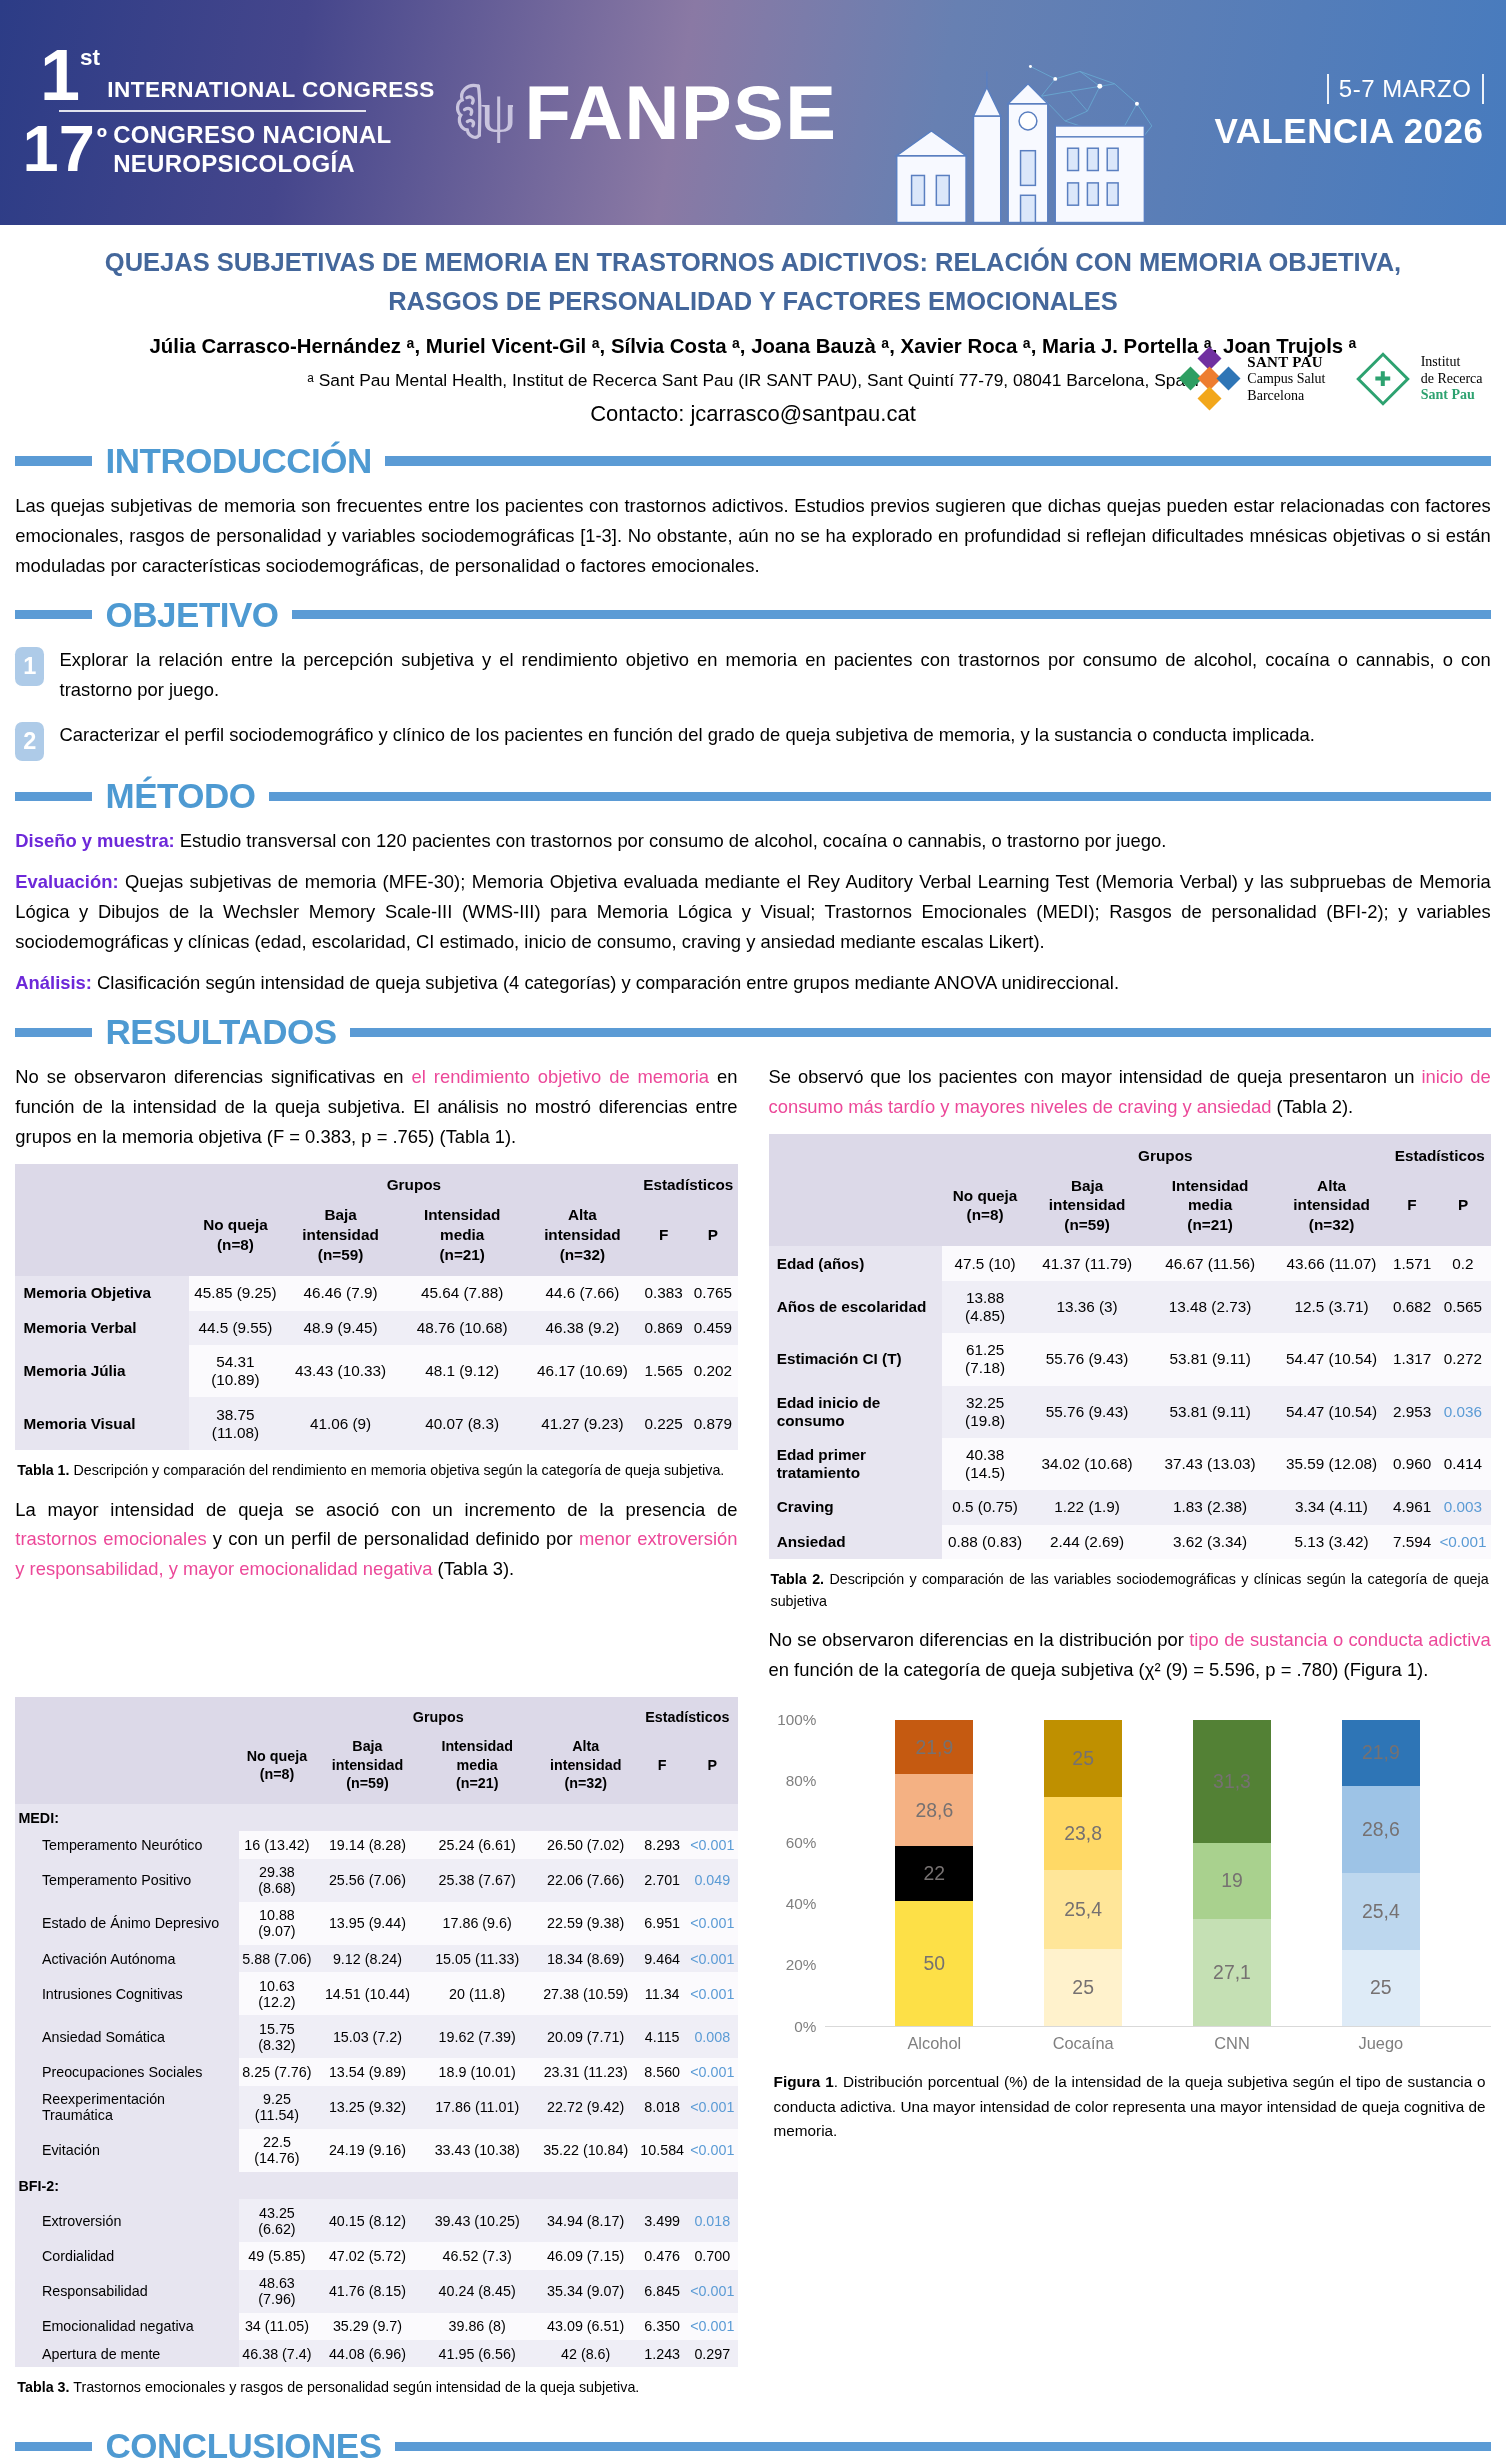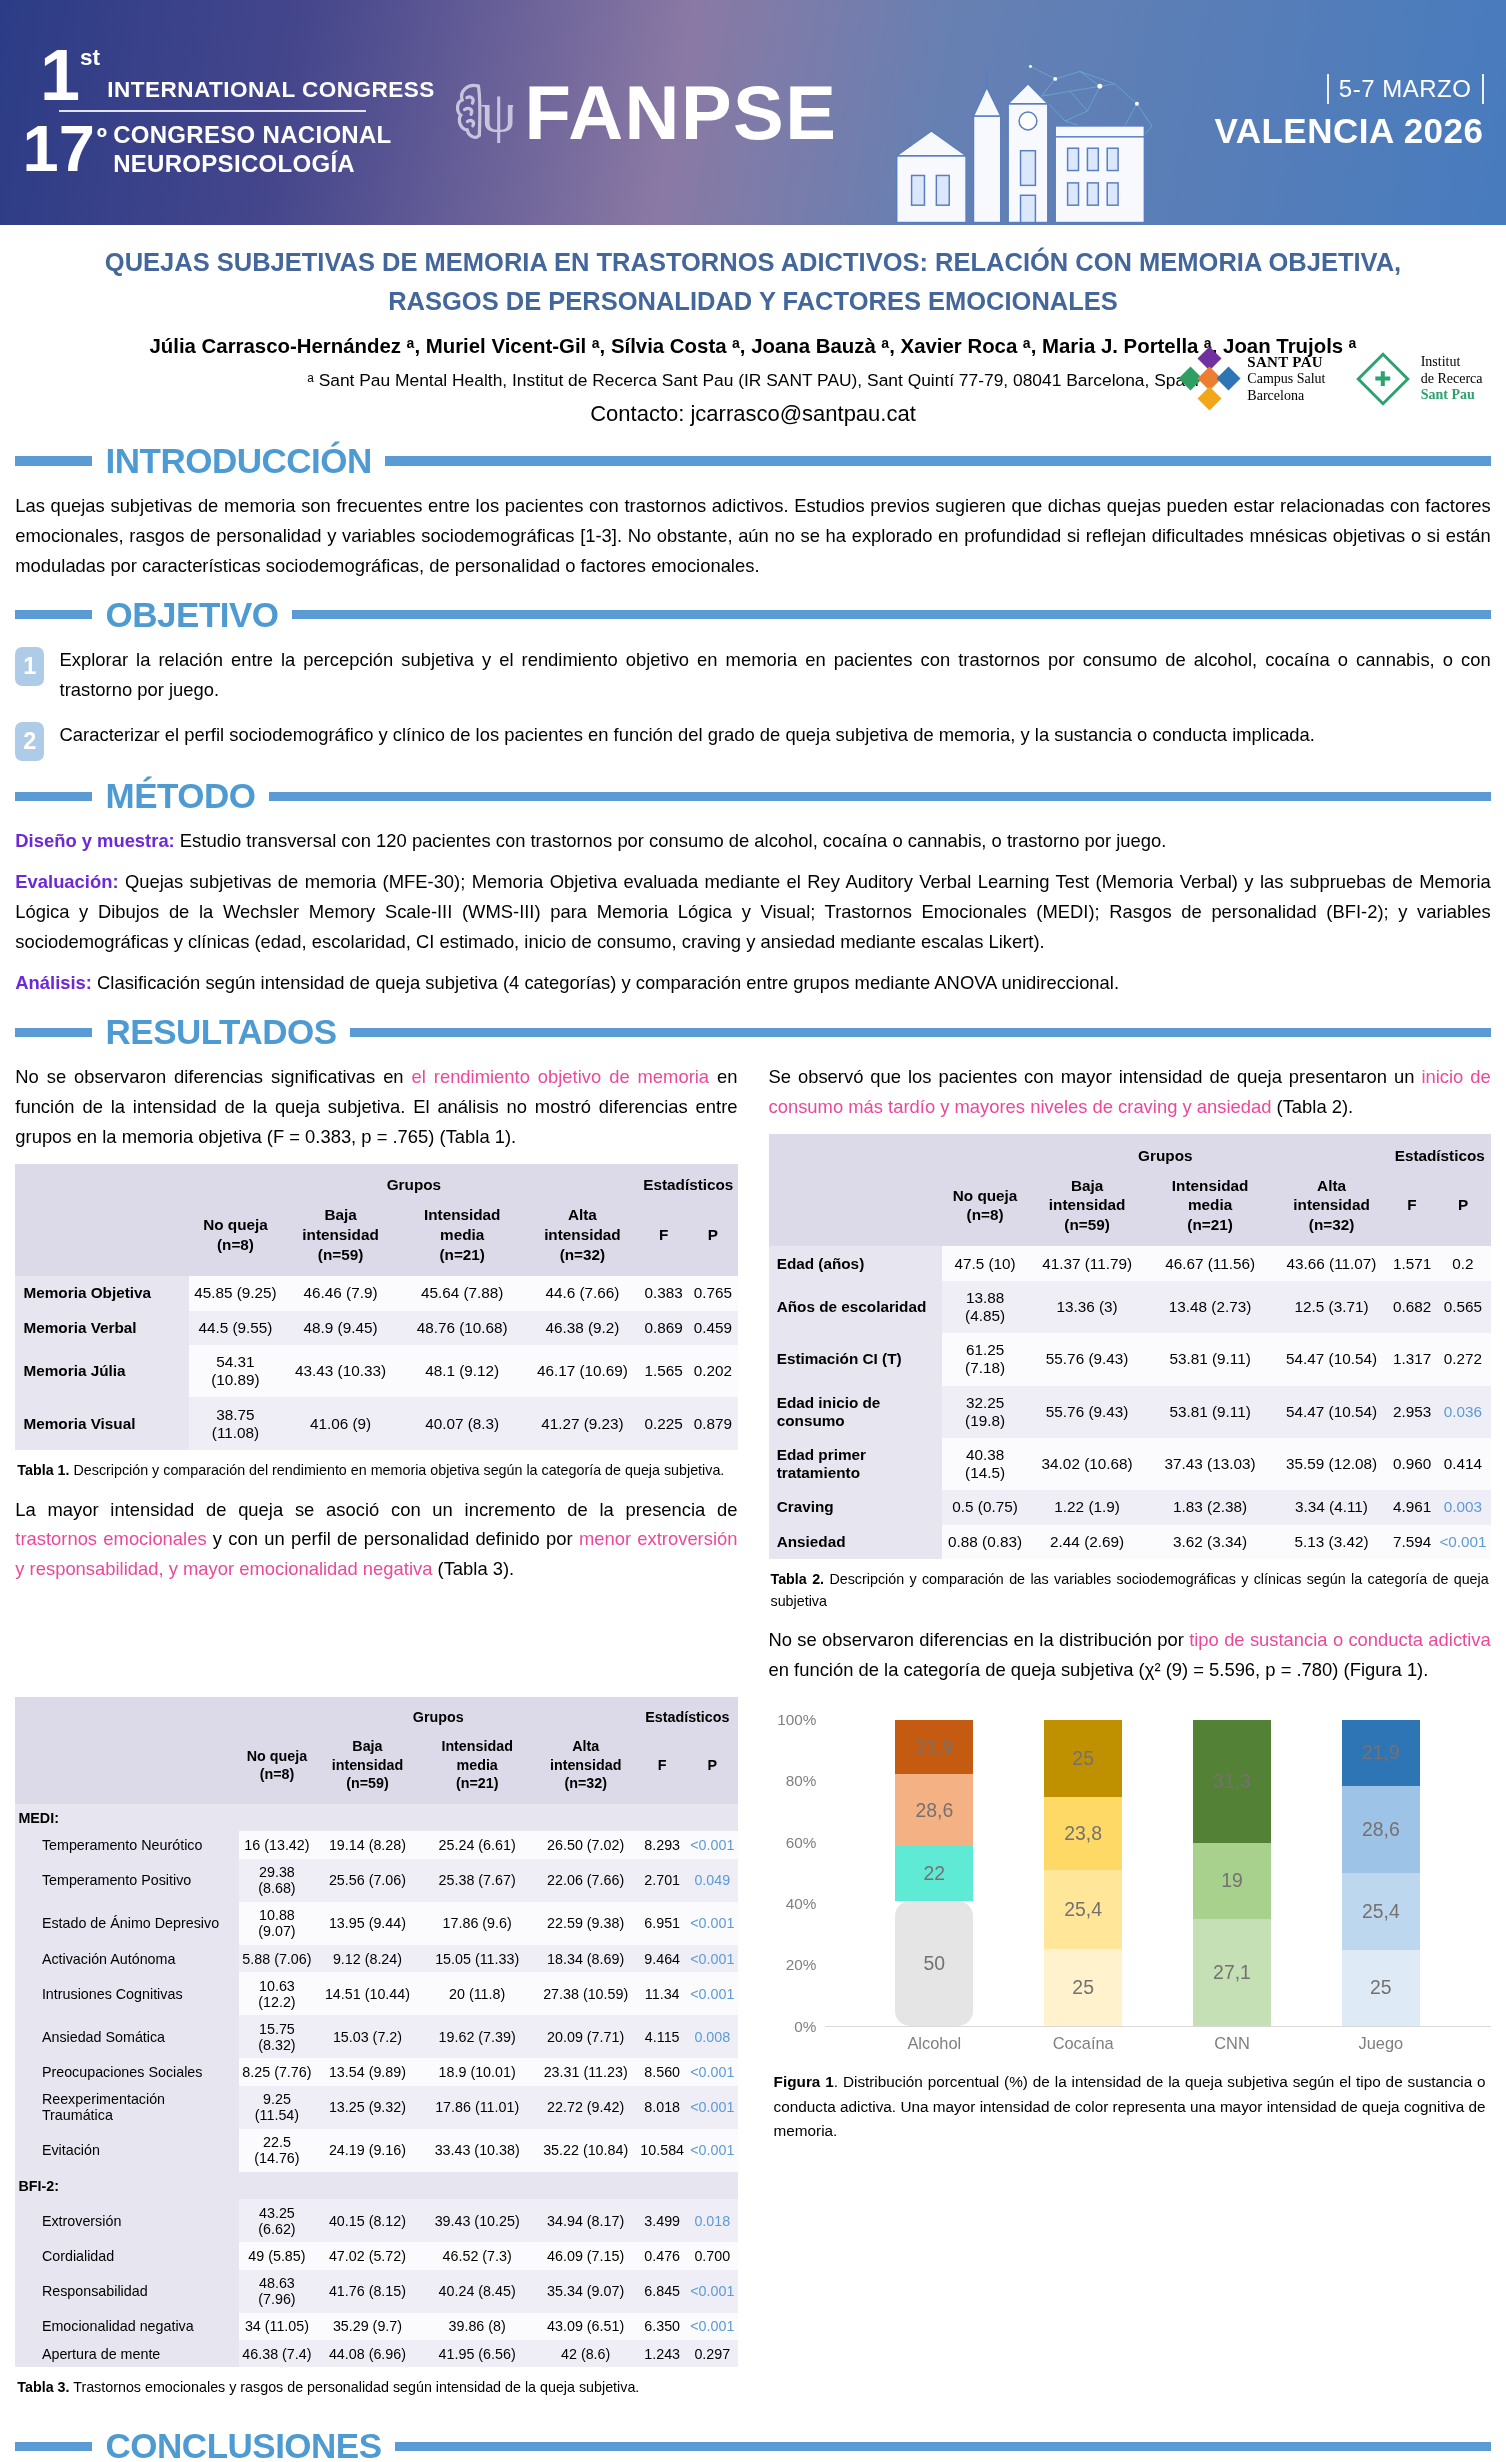--- a/index.html
+++ b/index.html
@@ -625,24 +625,24 @@
             <div class="tick" style="bottom: 100%;">100%</div>
           </div>
         <div class="plot">
             <div class="cbar">
               <div class="seg" style="height: 17.8776%; background: rgb(197, 90, 17);">
                 <span>21,9</span>
               </div>
               <div class="seg" style="height: 23.3469%; background: rgb(244, 177, 131);">
                 <span>28,6</span>
               </div>
-              <div class="seg" style="height: 17.9592%; background: #5eead4; text-align: right;">
+              <div class="seg" style="height: 17.9592%; background: #000000; text-align: right;">
                 <span>22</span>
               </div>
-              <div class="seg" style="height: 40.8163%; background: #e5e5e5; border-radius: 15px;">
+              <div class="seg" style="height: 40.8163%; background: #fde047;">
                 <span>50</span>
               </div>
             </div>
             <div class="cbar">
               <div class="seg" style="height: 25.2016%; background: rgb(191, 144, 0);">
                 <span>25</span>
               </div>
               <div class="seg" style="height: 23.9919%; background: rgb(255, 217, 102);">
                 <span>23,8</span>
               </div>

